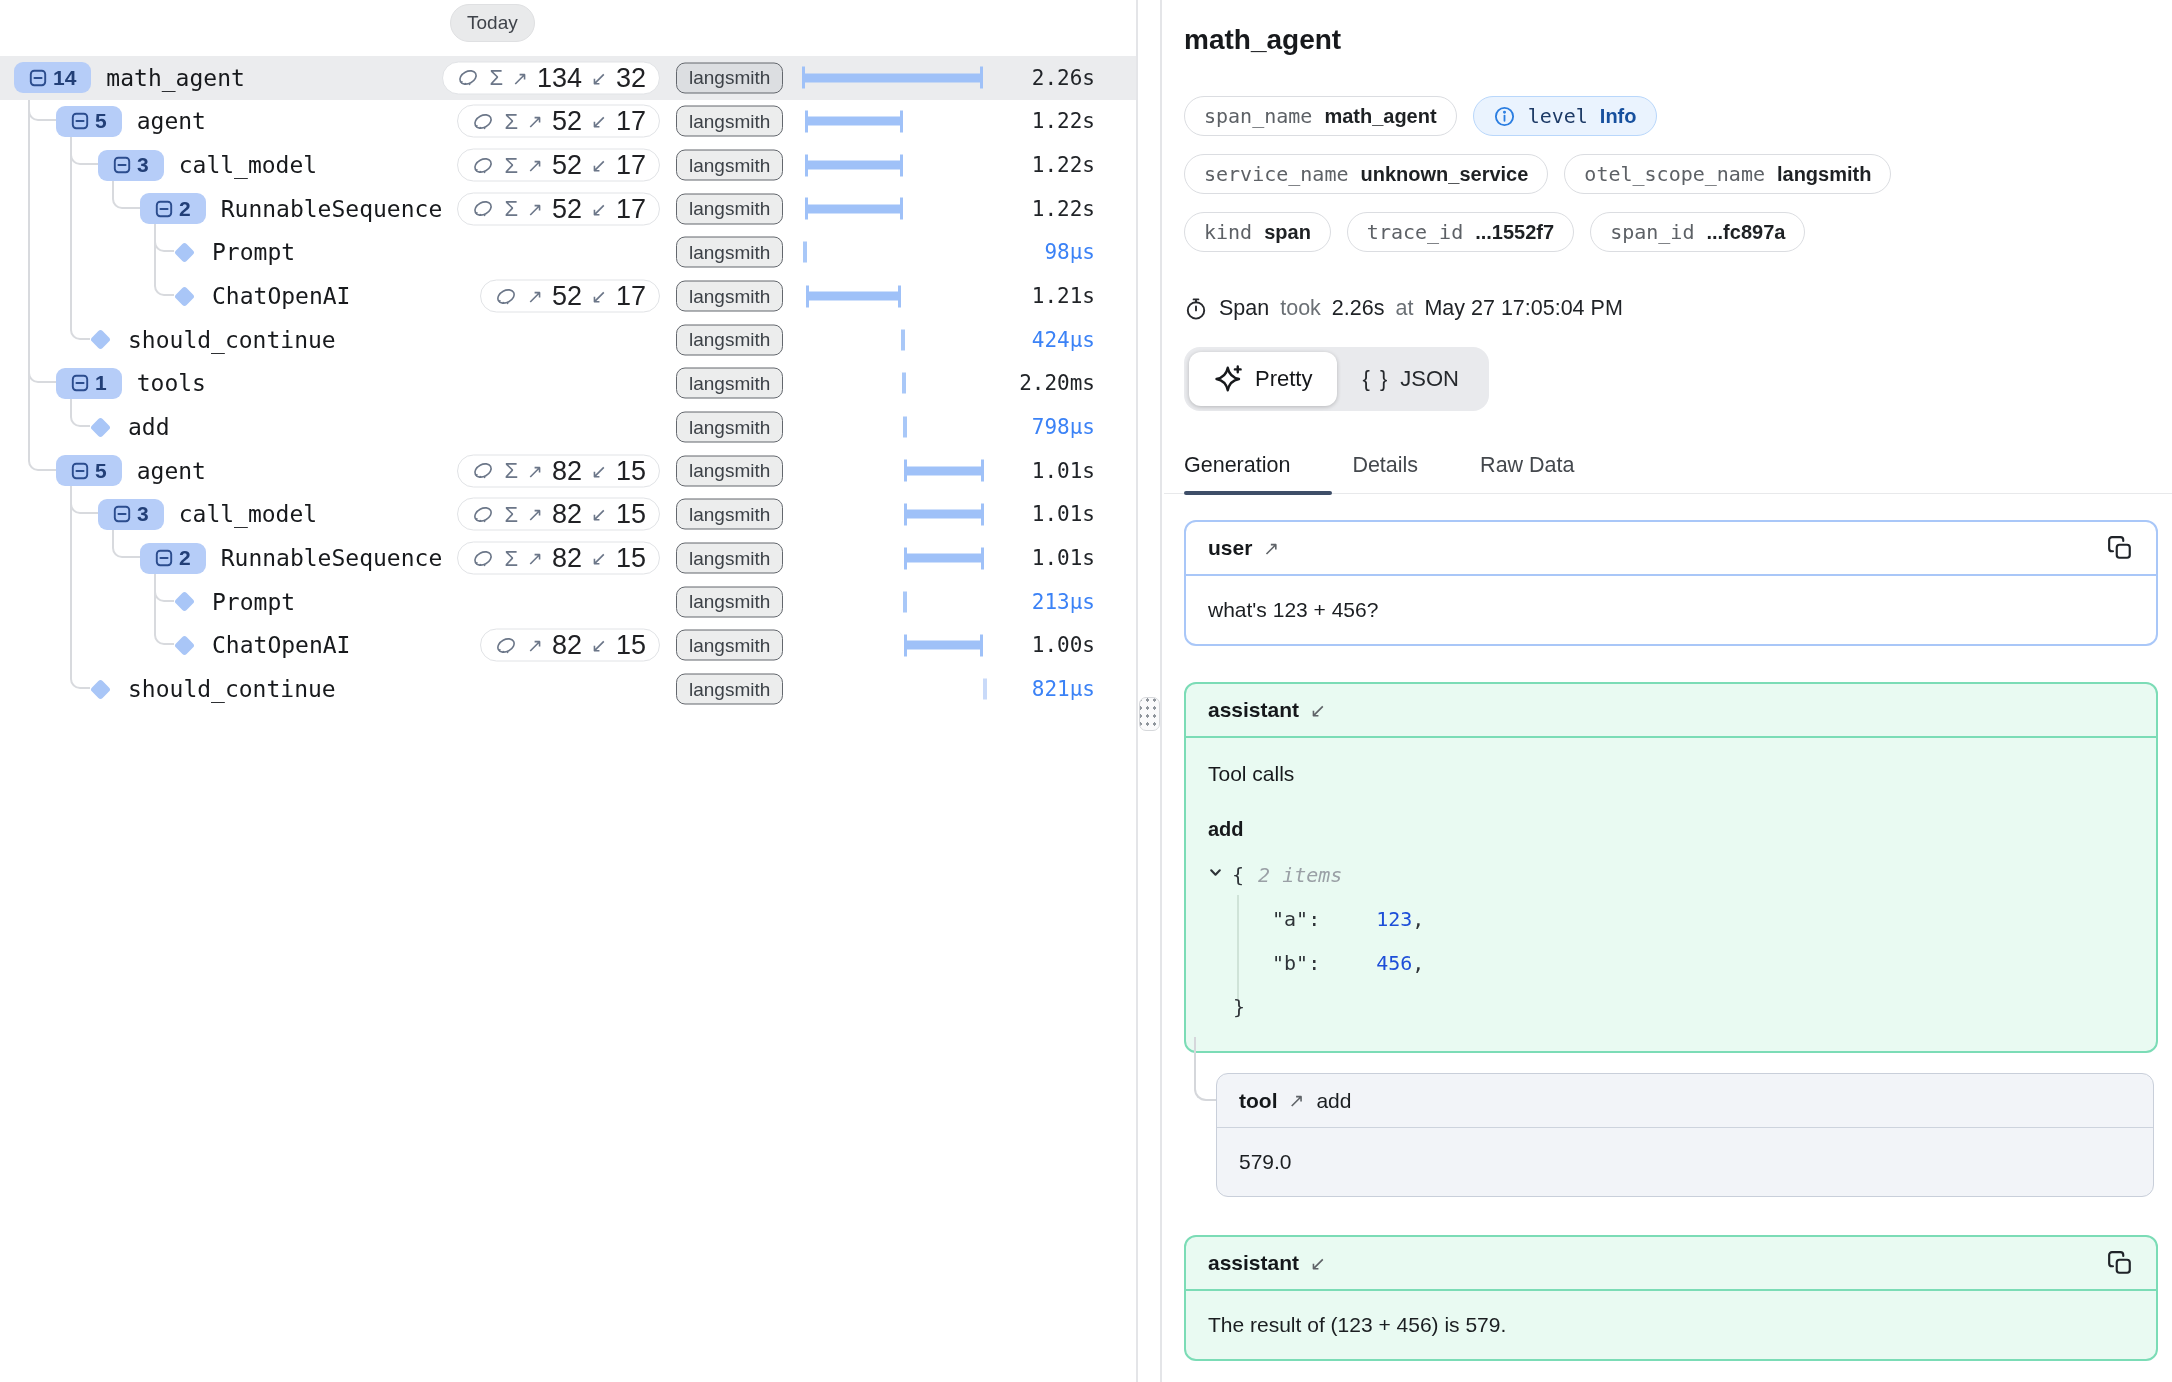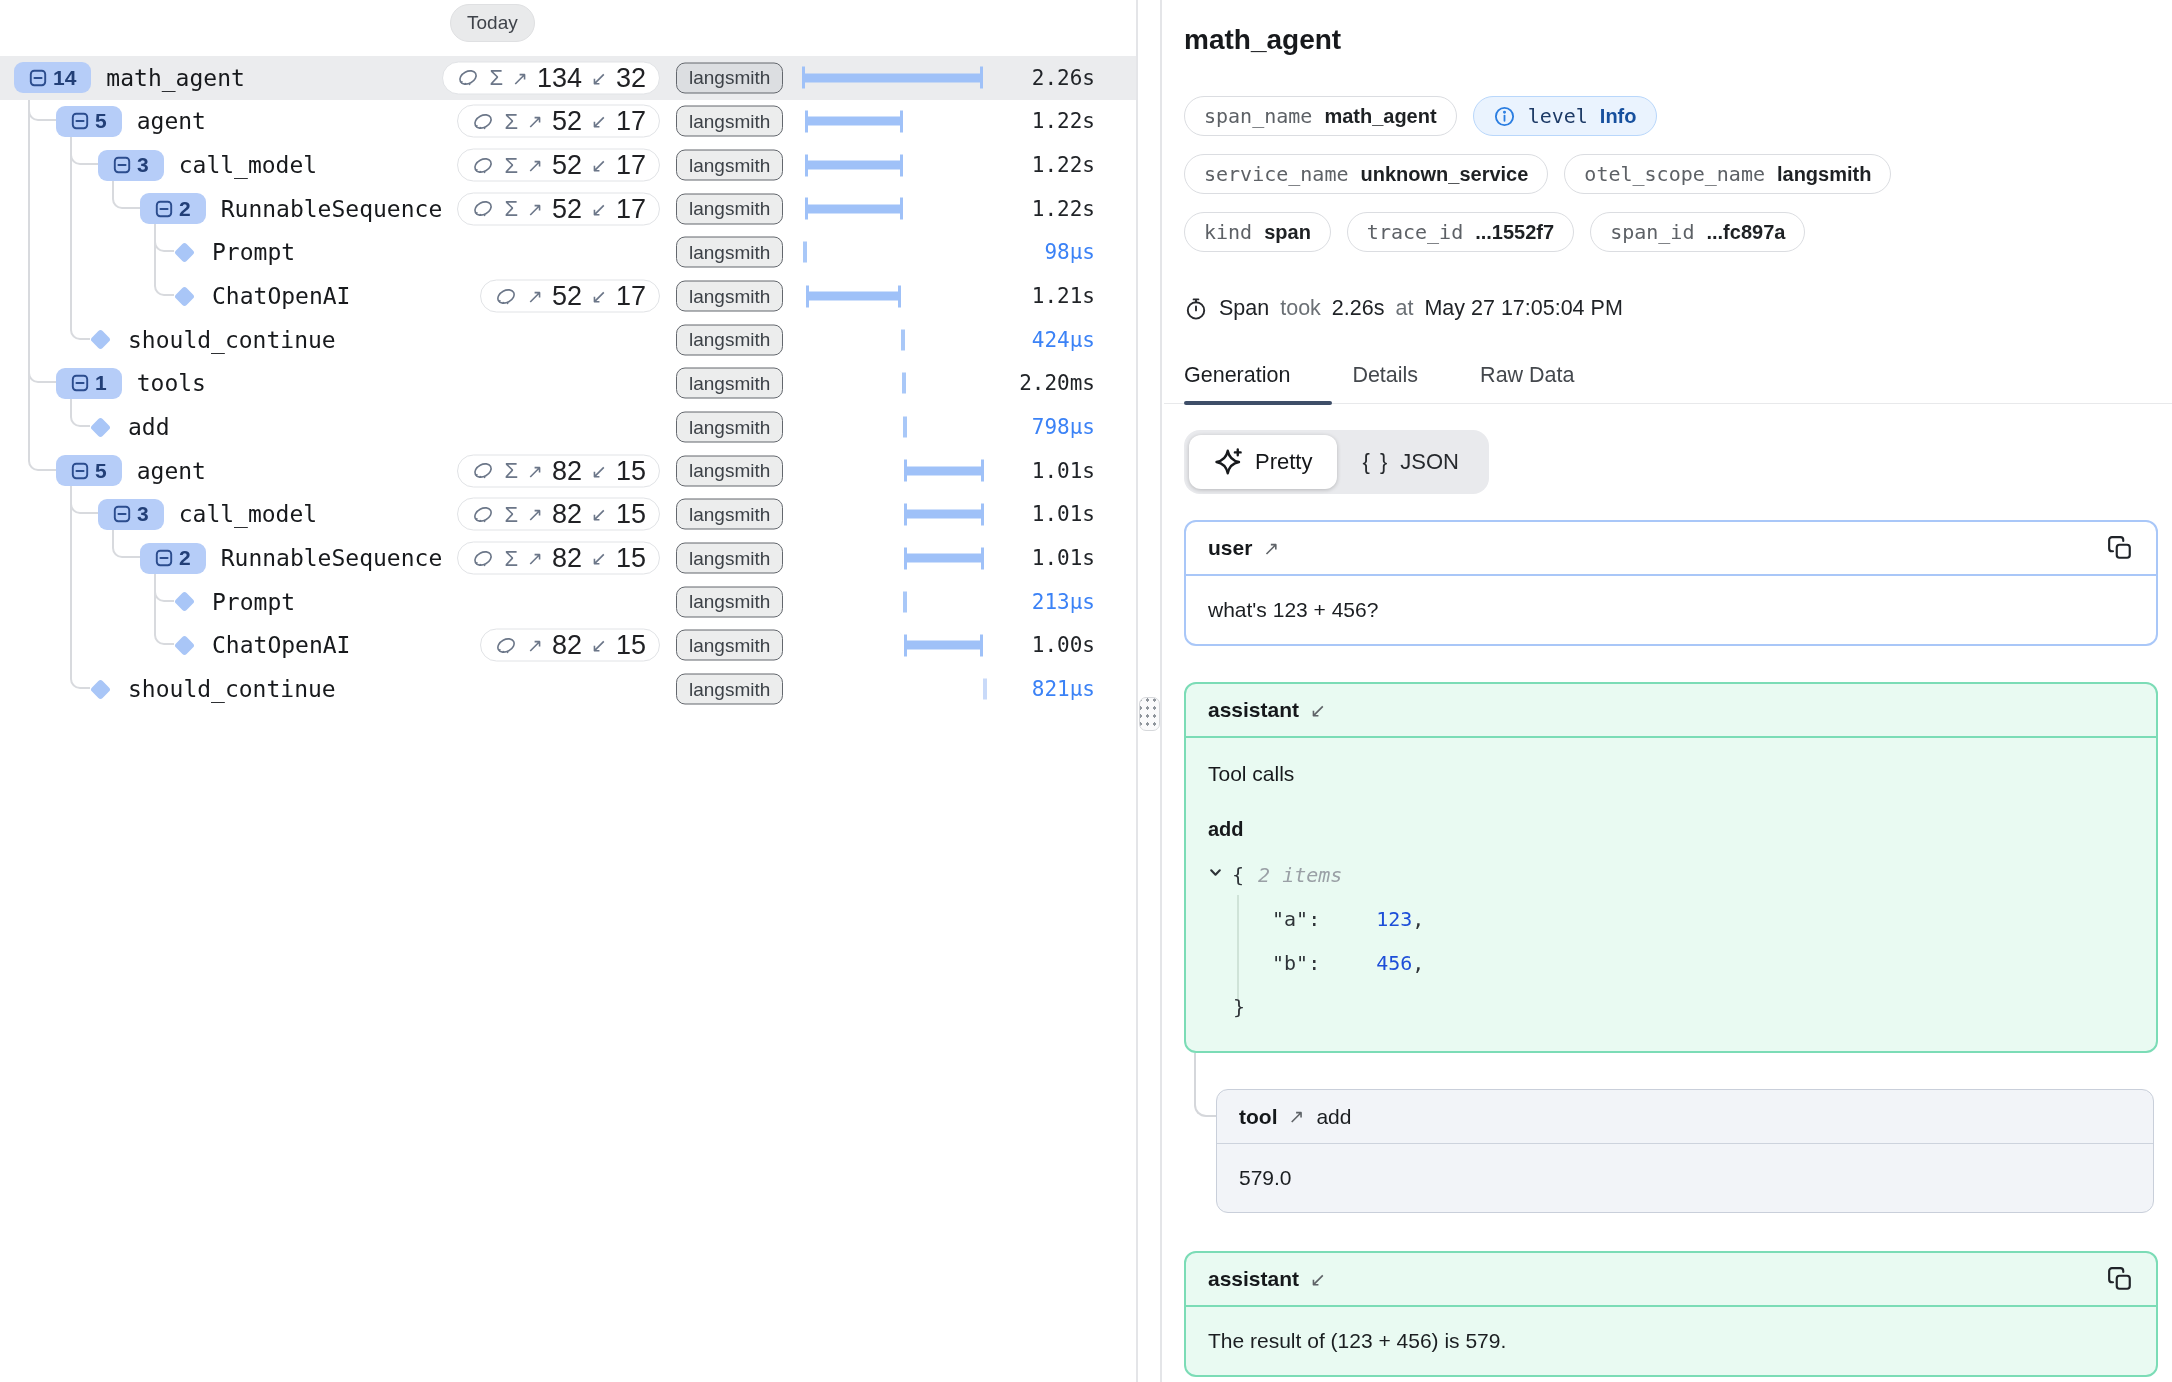--- a/index.html
+++ b/index.html
@@ -79,21 +79,21 @@
   .card { border-radius: 12px; overflow: hidden; }
   .card-hd { display: flex; align-items: center; height: 54px; padding: 0 22px; }
   .role { font-size: 21px; font-weight: 700; color: #15181b; }
   .dir-arrow { font-size: 19px; color: #5f6368; margin-left: 11px; }
   .copy-btn { margin-left: auto; width: 28px; height: 28px; display: flex; align-items: center; justify-content: center; }
   .card-bd { padding: 22px; font-size: 21px; color: #1b1e21; }
   .card.user { border: 2px solid #a9c7f8; margin-top: 26px; }
   .card.user .card-hd { border-bottom: 2px solid #a9c7f8; }
   .card.assistant { border: 2px solid #7bdcb6; background: #e9faf2; margin-top: 36px; }
   .card.assistant .card-hd { border-bottom: 2px solid #7bdcb6; }
-  .tool-wrap { position: relative; margin-top: 36px; }
+  .tool-wrap { position: relative; margin-top: 20px; }
   .tool-connector { position: absolute; left: 10px; top: -36px; width: 22px; height: 64px;
     border-left: 2px solid #d5d7db; border-bottom: 2px solid #d5d7db; border-bottom-left-radius: 12px; }
   .card.tool { border: 1.5px solid #c9cfda; background: #f2f4f8; margin-left: 32px; margin-right: 4px; }
   .card.tool .card-hd { border-bottom: 1.5px solid #cdd3dd; }
   .card.tool .tool-name { font-size: 21px; color: #1b1e21; margin-left: 12px; }
   .card.assistant2-mt { margin-top: 38px; }
 
   .tc-title { font-size: 21px; font-weight: 500; color: #17191c; margin: 2px 0 32px; }
   .tc-name { font-size: 20px; font-weight: 700; color: #17191c; margin-bottom: 12px; }
   .json { position: relative; font-family: "DejaVu Sans Mono", monospace; font-size: 20px; line-height: 44px; color: #2e3338; }
@@ -470,40 +470,40 @@
           <path d="M12 5.2V2.4M9.6 2.4h4.8M12 13.4V9.4"></path>
       </svg>
     </span>
     <span>Span</span>
     <span class="gray">took</span>
     <span>2.26s</span>
     <span class="gray">at</span>
     <span>May 27 17:05:04 PM</span>
   </div>
 
-  <div id="tabs">
-      <span class="tab active">Generation</span>
-      <span class="tab">Details</span>
-      <span class="tab">Raw Data</span>
-    </div>
-
   <div id="view-toggle">
       <span class="seg active">
         <span>
           <svg width="30" height="30" viewBox="0 0 24 24" fill="none" stroke="#17191c" stroke-width="1.9" stroke-linejoin="round" stroke-linecap="round">
             <path d="M11 3c1 5.2 3.8 8 9 9-5.2 1-8 3.8-9 9-1-5.2-3.8-8-9-9 5.2-1 8-3.8 9-9z"></path>
             <path d="M19 2v4.6M16.7 4.3h4.6"></path>
           </svg>
         </span>
         <span>Pretty</span>
       </span>
       <span class="seg">
         <span class="braces">{ }</span>
         <span>JSON</span>
       </span>
+    </div>
+
+  <div id="tabs">
+      <span class="tab active">Generation</span>
+      <span class="tab">Details</span>
+      <span class="tab">Raw Data</span>
     </div>
 
   
   <div class="card user">
     <div class="card-hd">
       <span class="role">user</span>
       <span class="dir-arrow">↗</span>
       <span class="copy-btn">
         <svg width="26" height="26" viewBox="0 0 24 24" fill="none" stroke="#1f2328" stroke-width="2" stroke-linejoin="round" stroke-linecap="round">
           <rect x="9" y="9" width="12" height="12" rx="2.5"></rect>

